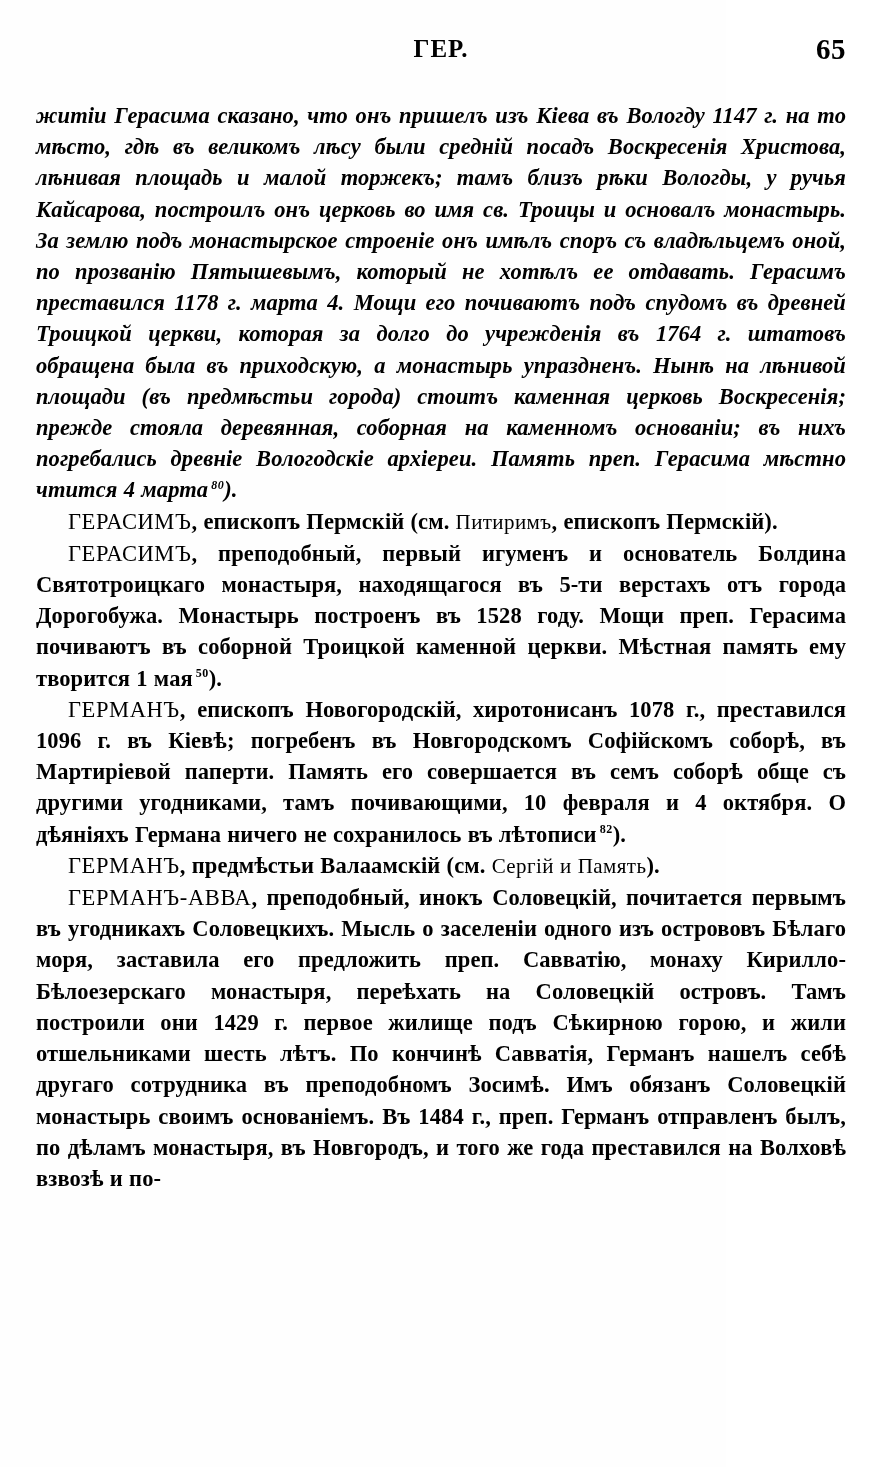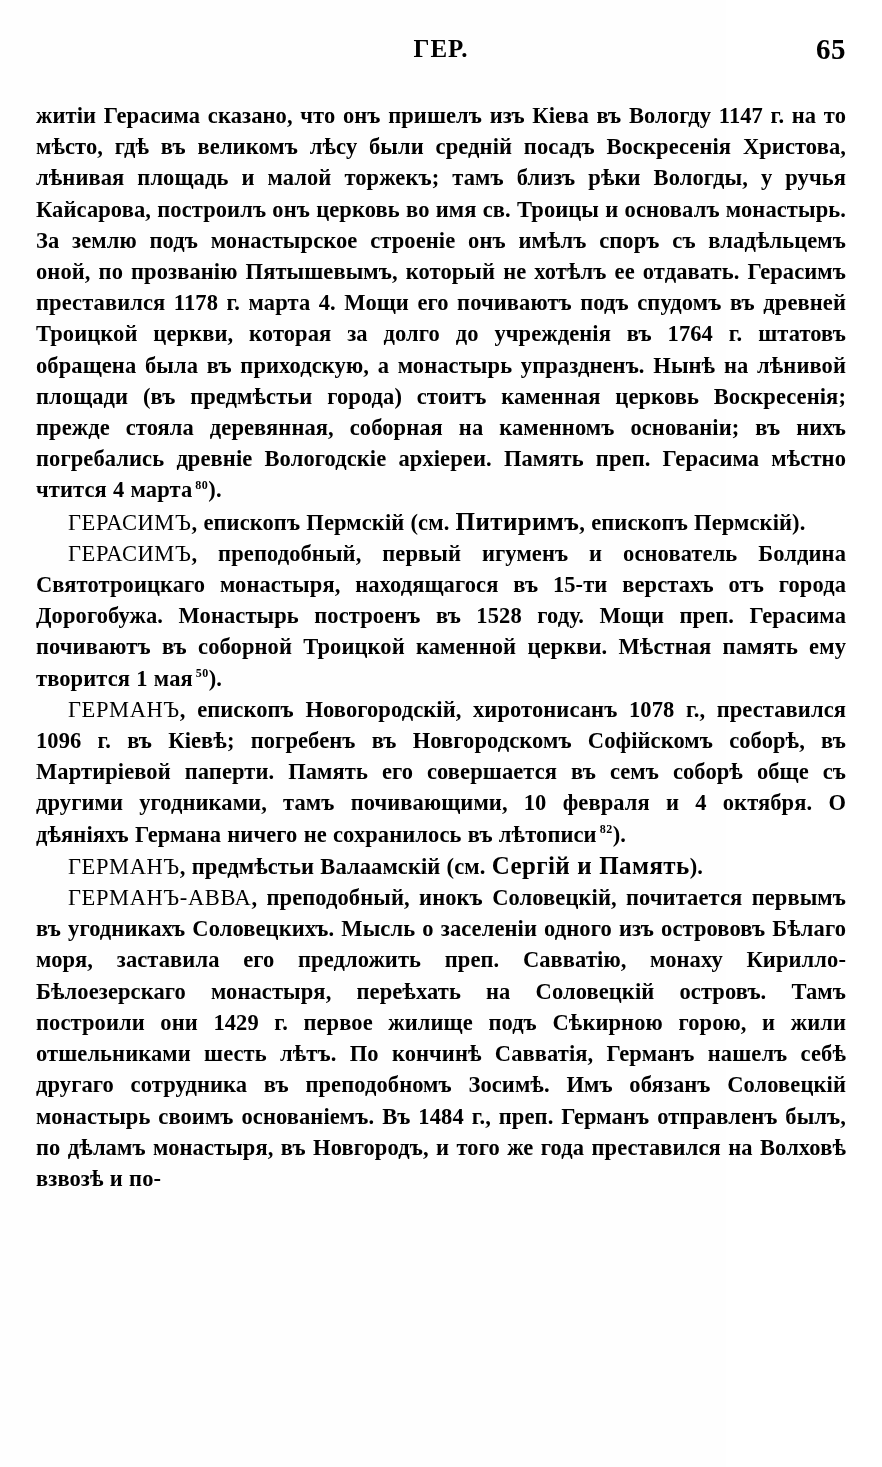--- a/index.html
+++ b/index.html
@@ -72,31 +72,32 @@
     letter-spacing: 0.1px;
     word-spacing: 0.5px;
     -webkit-font-smoothing: none;
   }
   p.indent {
     text-indent: 32px;
   }
   
   p.noindent {
     text-indent: 0;
+    font-style: italic;
   }
   
   .para:last-child { }
   .headword {
     font-weight: 400;
     letter-spacing: 0.6px;
   }
   .smallcaps {
-    font-size: 25px;
+    font-size: 21px;
     letter-spacing: 0.4px;
-    font-weight: 700;
+    font-weight: 400;
   }
   sup.fn {
     font-size: 12px;
     font-weight: 700;
     vertical-align: super;
     line-height: 0;
     letter-spacing: 0.5px;
     padding-left: 3px;
   }
 </style>
@@ -109,21 +110,21 @@
     <div class="head-title">ГЕР.</div>
     <div class="head-folio">65</div>
   </div>
 
   <div class="textblock">
 
     <p class="para noindent"><span>житіи Герасима сказано, что онъ пришелъ изъ Кіева въ Вологду 1147 г. на то мѣсто, гдѣ въ великомъ лѣсу были средній посадъ Воскресенія Христова, лѣнивая площадь и малой торжекъ; тамъ близъ рѣки Вологды, у ручья Кайсарова, построилъ онъ церковь во имя св. Троицы и основалъ монастырь. За землю подъ монастырское строеніе онъ имѣлъ споръ съ владѣльцемъ оной, по прозванію Пятышевымъ, который не хотѣлъ ее отдавать. Герасимъ преставился 1178 г. марта 4. Мощи его почиваютъ подъ спудомъ въ древней Троицкой церкви, которая за долго до учрежденія въ 1764 г. штатовъ обращена была въ приходскую, а монастырь упраздненъ. Нынѣ на лѣнивой площади (въ предмѣстьи города) стоитъ каменная церковь Воскресенія; прежде стояла деревянная, соборная на каменномъ основаніи; въ нихъ погребались древніе Вологодскіе архіереи. Память преп. Герасима мѣстно чтится 4 марта</span><sup class="fn">80</sup><span>).</span></p>
 
     <p class="para indent"><span class="headword">ГЕРАСИМЪ</span><span>, епископъ Пермскій (см. </span><span class="smallcaps">Питиримъ</span><span>, епископъ Пермскій).</span></p>
 
-    <p class="para indent"><span class="headword">ГЕРАСИМЪ</span><span>, преподобный, первый игуменъ и основатель Болдина Святотроицкаго монастыря, находящагося въ 15-ти верстахъ отъ города Дорогобужа. Монастырь построенъ въ 1528 году. Мощи преп. Герасима почиваютъ въ соборной Троицкой каменной церкви. Мѣстная память ему творится 1 мая</span><sup class="fn">50</sup><span>).</span></p>
+    <p class="para indent"><span class="headword">ГЕРАСИМЪ</span><span>, преподобный, первый игуменъ и основатель Болдина Святотроицкаго монастыря, находящагося въ 5-ти верстахъ отъ города Дорогобужа. Монастырь построенъ въ 1528 году. Мощи преп. Герасима почиваютъ въ соборной Троицкой каменной церкви. Мѣстная память ему творится 1 мая</span><sup class="fn">50</sup><span>).</span></p>
 
     <p class="para indent"><span class="headword">ГЕРМАНЪ</span><span>, епископъ Новогородскій, хиротонисанъ 1078 г., преставился 1096 г. въ Кіевѣ; погребенъ въ Новгородскомъ Софійскомъ соборѣ, въ Мартиріевой паперти. Память его совершается въ семъ соборѣ обще съ другими угодниками, тамъ почивающими, 10 февраля и 4 октября. О дѣяніяхъ Германа ничего не сохранилось въ лѣтописи</span><sup class="fn">82</sup><span>).</span></p>
 
     <p class="para indent"><span class="headword">ГЕРМАНЪ</span><span>, предмѣстьи Валаамскій (см. </span><span class="smallcaps">Сергій и Память</span><span>).</span></p>
 
     <p class="para indent"><span class="headword">ГЕРМАНЪ-АВВА</span><span>, преподобный, инокъ Соловецкій, почитается первымъ въ угодникахъ Соловецкихъ. Мысль о заселеніи одного изъ острововъ Бѣлаго моря, заставила его предложить преп. Савватію, монаху Кирилло-Бѣлоезерскаго монастыря, переѣхать на Соловецкій островъ. Тамъ построили они 1429 г. первое жилище подъ Сѣкирною горою, и жили отшельниками шесть лѣтъ. По кончинѣ Савватія, Германъ нашелъ себѣ другаго сотрудника въ преподобномъ Зосимѣ. Имъ обязанъ Соловецкій монастырь своимъ основаніемъ. Въ 1484 г., преп. Германъ отправленъ былъ, по дѣламъ монастыря, въ Новгородъ, и того же года преставился на Волховѣ взвозѣ и по-</span></p>
 
   </div>
 </div>
 

